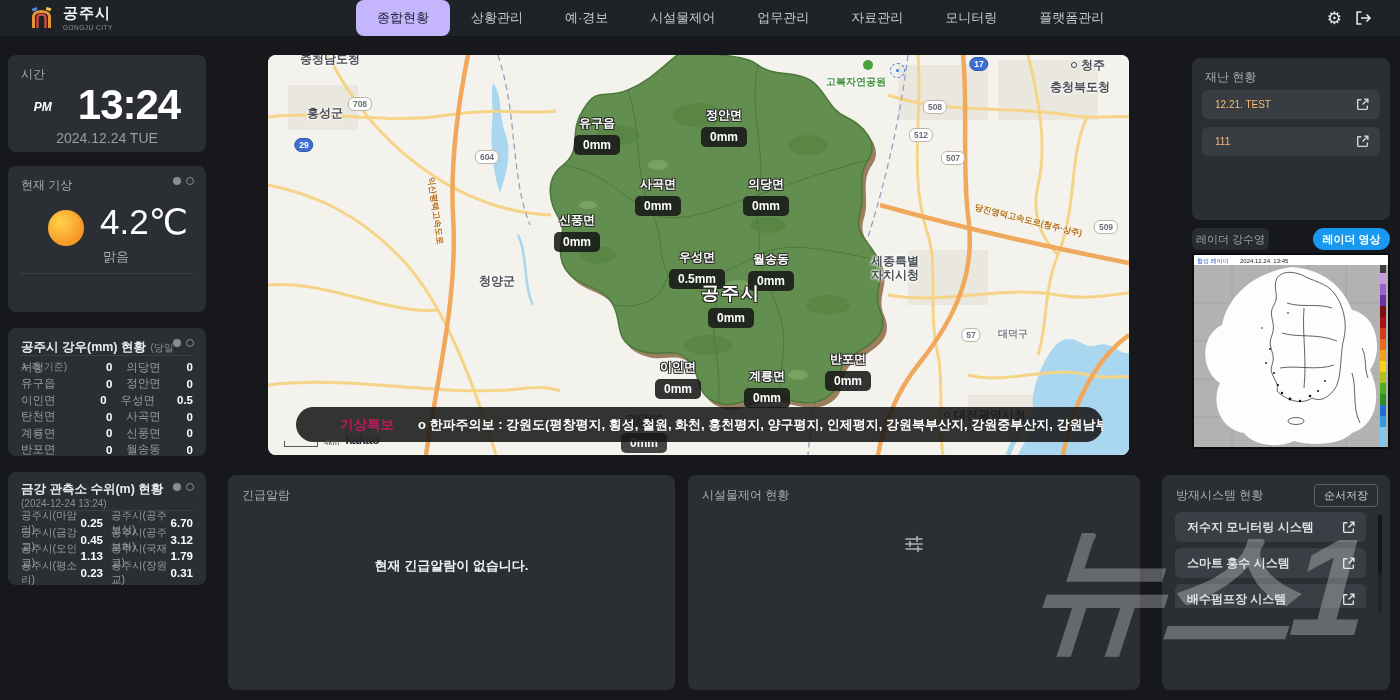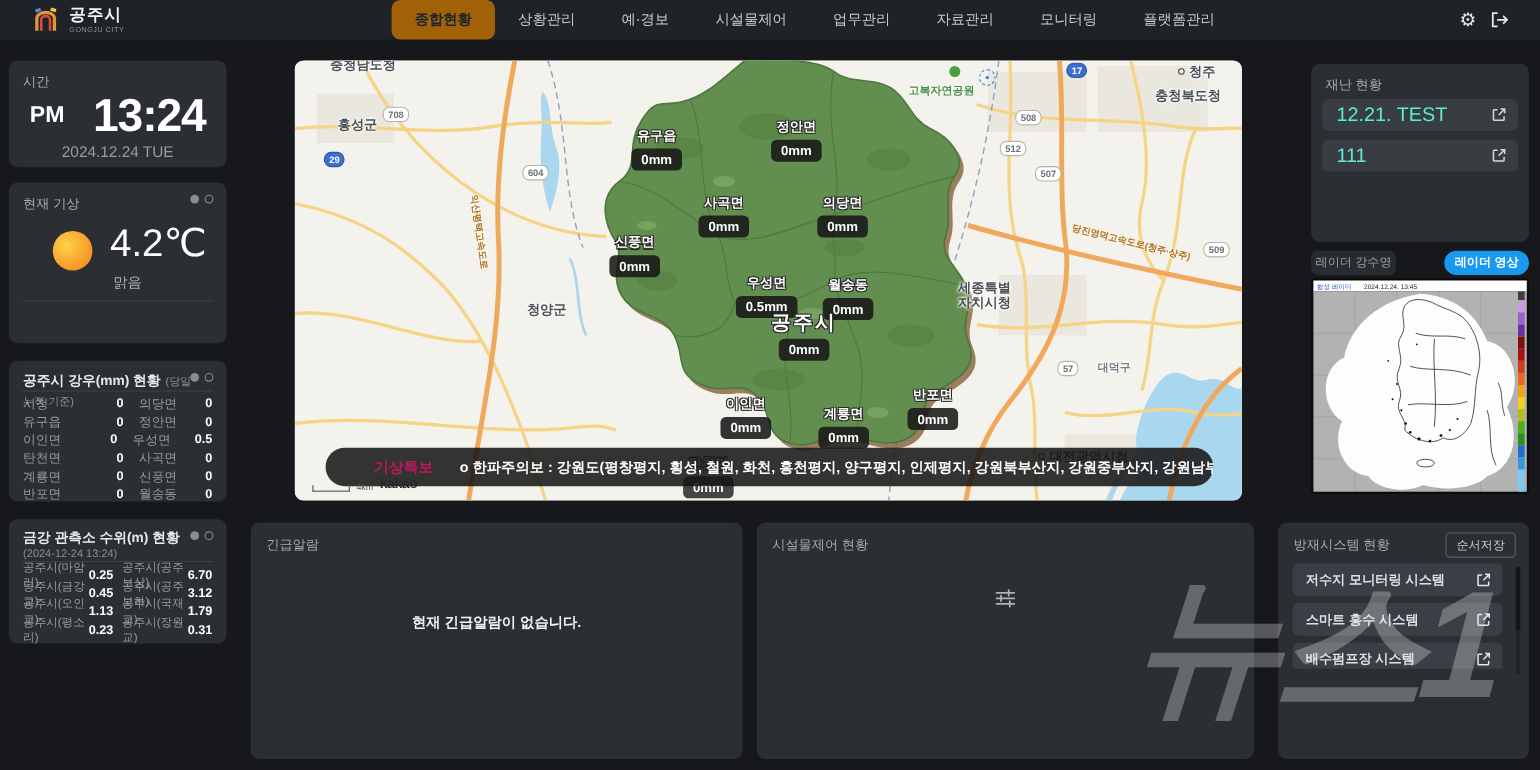--- a/index.html
+++ b/index.html
@@ -7,38 +7,38 @@
     font-family:"Liberation Sans","DejaVu Sans",sans-serif; }
   #app { position:relative; width:1400px; height:700px; }
 
   
   #topbar { position:absolute; left:0; top:0; width:1400px; height:36px; background:#1f2227; }
   .logo { position:absolute; left:28px; top:4px; display:flex; align-items:center; gap:8px; }
   .logo-title { color:#f2f4f6; font-size:15px; font-weight:bold; letter-spacing:1px; }
   .logo-sub { color:#8e949b; font-size:6.5px; letter-spacing:.5px; margin-top:1px; }
   .tabs { position:absolute; left:356px; top:0; display:flex; height:36px; }
   .tab { height:36px; line-height:36px; padding:0 21px; font-size:13px; color:#c7ccd2; cursor:pointer; white-space:nowrap; }
-  .tab.active { background:#a16207; border-radius:8px; color:#18242f; font-weight:bold; }
+  .tab.active { background:#c4b5fd; border-radius:8px; color:#18242f; font-weight:normal; }
   .topbar-icons { position:absolute; right:28px; top:0; height:36px; display:flex; align-items:center; gap:12px; }
   .tico { color:#e6e9ec; font-size:17px; line-height:1; cursor:pointer; }
 
   
   .panel { position:absolute; background:#2b2f34; border-radius:8px; }
   .ptitle { color:#a6abb2; font-size:12px; }
   .ptitle b { color:#e8eaee; font-size:12.5px; }
   .psub { color:#8a9097; font-size:10px; }
   .dots { position:absolute; top:11px; right:12px; display:flex; gap:5px; }
   .dot { width:8px; height:8px; border-radius:50%; background:#878d94; cursor:pointer; }
   .dot.empty { background:transparent; border:1.5px solid #878d94; }
   .divider { position:absolute; left:12px; right:12px; height:1px; background:#3c4046; }
 
   
   #p-time .ptitle { position:absolute; left:13px; top:11px; }
   .time-row { position:absolute; left:0; top:26px; width:100%; text-align:center; color:#fff; }
-  .meridiem { font-size:21px; font-weight:bold; vertical-align:8px; margin-right:6px; }
+  .meridiem { font-size:12px; font-weight:bold; vertical-align:8px; margin-right:6px;font-style:italic; }
   .time-big { font-size:42px; font-weight:bold; letter-spacing:-1px;margin-left:20px; }
   .date-row { position:absolute; left:0; top:75px; width:100%; text-align:center; color:#979da4; font-size:14px; }
 
   
   #p-weather .ptitle { position:absolute; left:13px; top:11px; }
   .sun { position:absolute; left:40px; top:44px; width:36px; height:36px; border-radius:50%;
     background:radial-gradient(circle at 35% 35%, #ffd24a, #f79b28 65%, #ee8a1e); }
   .temp { position:absolute; left:92px; top:36px; color:#fff; font-size:35px; }
   .cond { position:absolute; left:95px; top:82px; color:#aab0b6; font-size:13px; }
   #p-weather .divider { top:107px; }
@@ -95,21 +95,21 @@
   .scale-line { width:34px; height:6px; border-left:1.5px solid #555; border-right:1.5px solid #555;
     border-bottom:1.5px solid #555; }
   .scale-txt { font-size:8px; color:#555; }
   .kakao { font-size:13px; font-weight:bold; color:#26282b; letter-spacing:-.5px; }
 
   
   #p-disaster .ptitle { position:absolute; left:13px; top:11px; }
   .ditems { position:absolute; left:10px; right:10px; top:32px; display:flex; flex-direction:column; gap:8px; }
   .ditem { background:#383d42; border-radius:6px; height:29px; display:flex; align-items:center;
     padding:0 10px 0 13px; cursor:pointer; }
-  .ditem-label { color:#5eead4; font-size:18px; flex:1; }
+  .ditem-label { color:#fdba74; font-size:10px; flex:1; }
   .ext { width:15px; height:15px; }
   .rtabs { position:absolute; left:1192px; top:228px; width:198px; height:22px; display:flex;gap:44px; }
   .rtab { flex:1; height:22px; line-height:22px; text-align:center; font-size:11px; color:#9aa0a7;
     background:#282c31; border-radius:6px; cursor:pointer; }
   .rtab.active { background:#1899ef; color:#fff; font-weight:bold; border-radius:11px; }
   #radar { position:absolute; left:1192px; top:253px; width:198px; height:196px; background:#0b0c0e;
     border-radius:4px; overflow:hidden; }
 
   
   .bp-title { position:absolute; left:14px; top:12px; color:#a6abb2; font-size:12px; }

